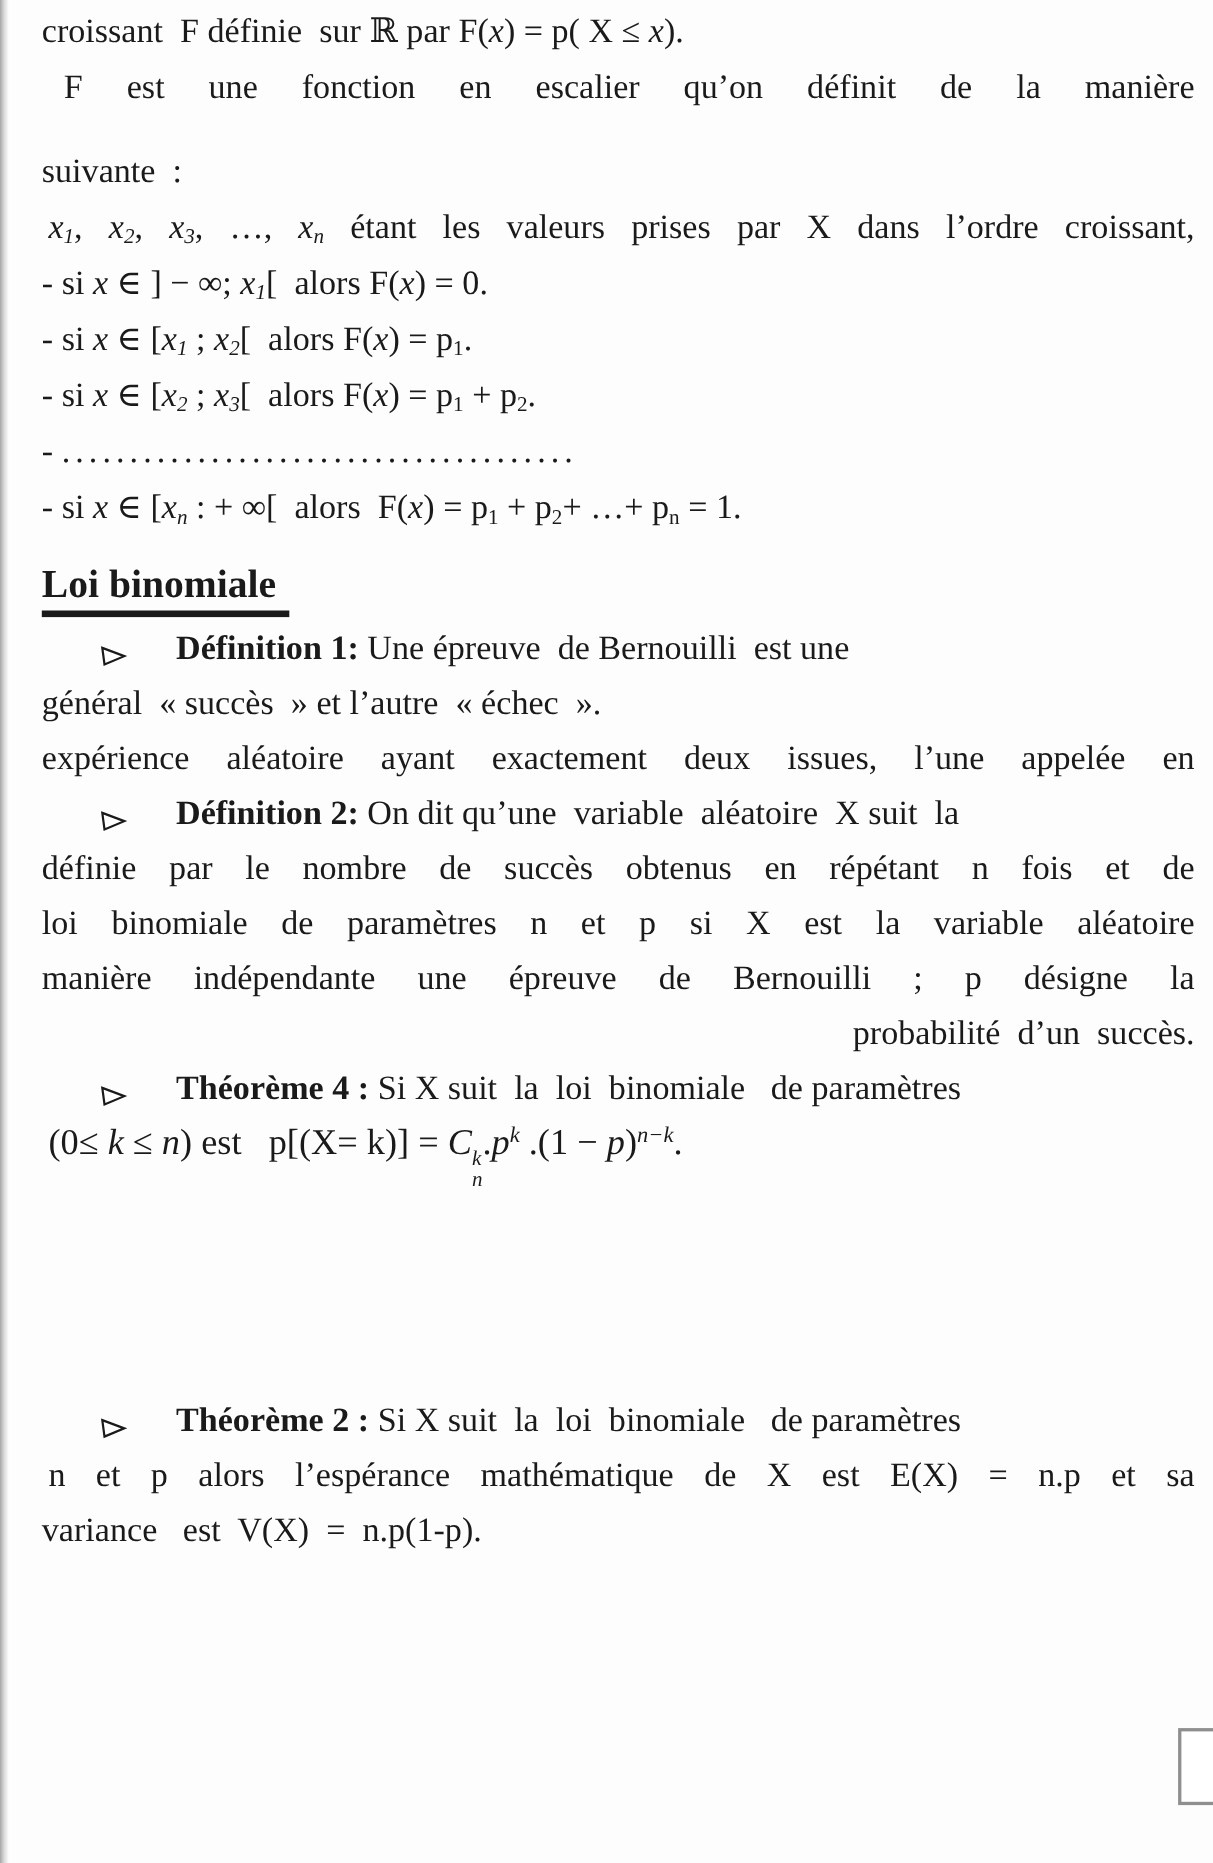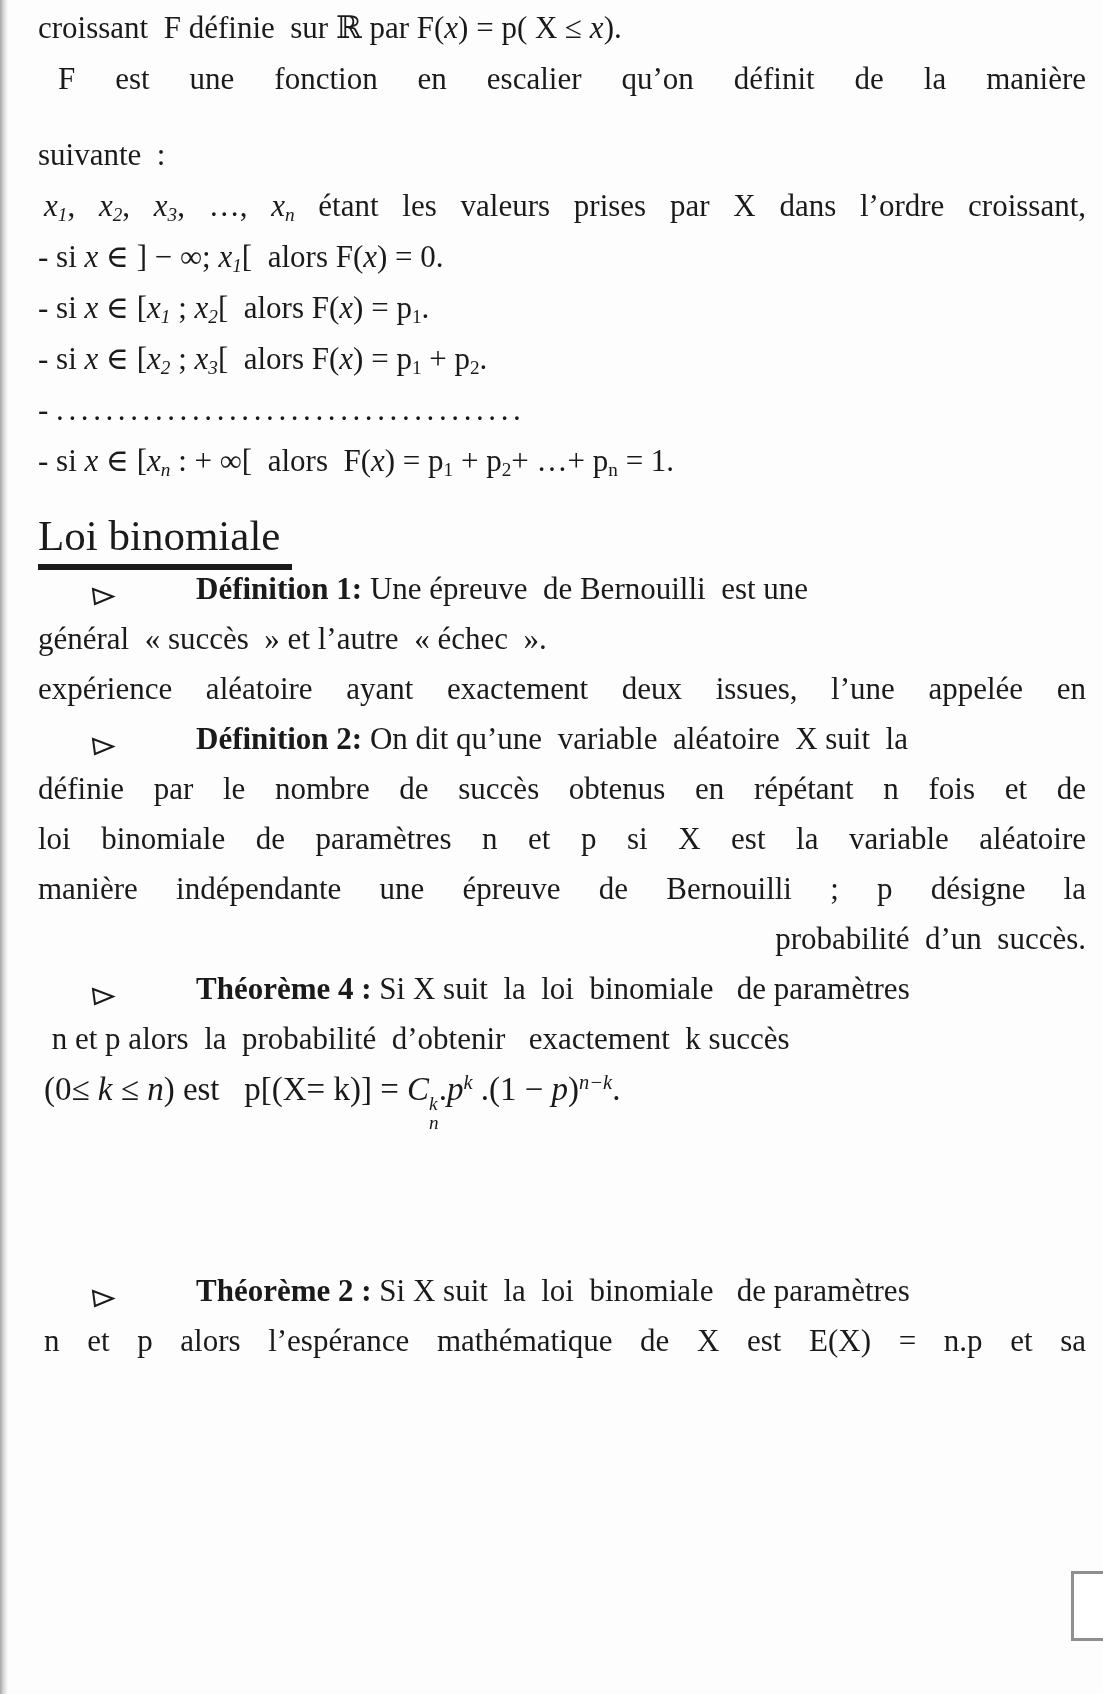--- a/index.html
+++ b/index.html
@@ -27,35 +27,35 @@
     position:relative;
     white-space:pre-wrap;
     font-size:31px;
   }
   .just{
     white-space:normal;
     text-align:justify;
     text-align-last:justify;
   }
   .it{font-style:italic;}
-  .bd{font-weight:bold;margin-left:36px;}
+  .bd{font-weight:bold;}
   .bb{font-family:"DejaVu Serif","DejaVu Sans",serif;}
   .ss{font-size:.62em;position:relative;line-height:0;}
   .sb{top:.27em;}
   .sp{top:-.55em;}
   .dots{letter-spacing:4.6px;}
   .stk{
     display:inline-flex;flex-direction:column;align-items:flex-start;
     font-size:.58em;line-height:1.02;font-style:italic;
     vertical-align:-0.5em;
   }
   .bullet{position:absolute;left:52px;top:9px;}
   .heading{
     position:absolute;left:38px;top:509px;
-    font-size:43px;font-weight:normal;line-height:1.25;
+    font-size:36px;font-weight:bold;line-height:1.25;
     border-bottom:6px solid var(--ink);
     padding:0 12px 1px 0;
   }
   .pagebox{
     position:absolute;left:1071px;top:1571px;
     width:46px;height:64px;
     background:#ffffff;
     border:3px solid var(--boxborder);
   }
 </style>
@@ -88,28 +88,28 @@
         <div class="line" style="height: 50px; line-height: 50px; padding-left: 122px;"><span class="bullet"><svg width="26" height="22" viewBox="0 0 26 22">
               <polygon points="3,3 23,10.5 5,18" fill="#ffffff" stroke="#1a1a1a" stroke-width="2" stroke-linejoin="miter"></polygon>
             </svg></span><span class="bd">Définition 2:</span><span> On dit qu’une  variable  aléatoire  X suit  la</span></div>
         <div class="line just" style="height: 50px; line-height: 50px;"><span>définie par le nombre de succès obtenus en répétant n fois et de</span></div>
         <div class="line just" style="height: 50px; line-height: 50px;"><span>loi binomiale de paramètres n et p si X est la variable aléatoire</span></div>
         <div class="line just" style="height: 50px; line-height: 50px;"><span>manière indépendante une épreuve de Bernouilli ; p désigne la</span></div>
         <div class="line" style="height: 50px; line-height: 50px; text-align: right;"><span>probabilité  d’un  succès.</span></div>
         <div class="line" style="height: 50px; line-height: 50px; padding-left: 122px;"><span class="bullet"><svg width="26" height="22" viewBox="0 0 26 22">
               <polygon points="3,3 23,10.5 5,18" fill="#ffffff" stroke="#1a1a1a" stroke-width="2" stroke-linejoin="miter"></polygon>
             </svg></span><span class="bd">Théorème 4 :</span><span> Si X suit  la  loi  binomiale   de paramètres</span></div>
-        <div class="line" style="height: 50px; line-height: 50px; padding-left: 6px;"><span> n et p alors  la  probabilité  d’obtenir   exactement  k succès</span></div>
         <div class="line" style="height: 50px; line-height: 50px; padding-left: 6px; font-size: 33px;"><span>(0≤ </span><span class="it">k</span><span> ≤ </span><span class="it">n</span><span>) est   p[(X= k)] = </span><span class="it">C</span><span class="stk"><span>k</span><span>n</span></span><span>.</span><span class="it">p</span><span class="ss sp it">k</span><span> .(1 − </span><span class="it">p</span><span>)</span><span class="ss sp it">n−k</span><span>.</span></div>
       </div>
       <div class="block" style="top: 1266px;">
         <div class="line" style="height: 50px; line-height: 50px; padding-left: 122px;"><span class="bullet"><svg width="26" height="22" viewBox="0 0 26 22">
               <polygon points="3,3 23,10.5 5,18" fill="#ffffff" stroke="#1a1a1a" stroke-width="2" stroke-linejoin="miter"></polygon>
             </svg></span><span class="bd">Théorème 2 :</span><span> Si X suit  la  loi  binomiale   de paramètres</span></div>
         <div class="line just" style="height: 50px; line-height: 50px; padding-left: 6px;"><span>n et p alors l’espérance mathématique de X est E(X) = n.p et sa</span></div>
+        <div class="line" style="height: 50px; line-height: 50px;"><span>variance   est  V(X)  =  n.p(1-p).</span></div>
       </div>
     </div>
 
   <div class="pagebox">
     
     
   </div>
 </div>
 
 </body></html>

